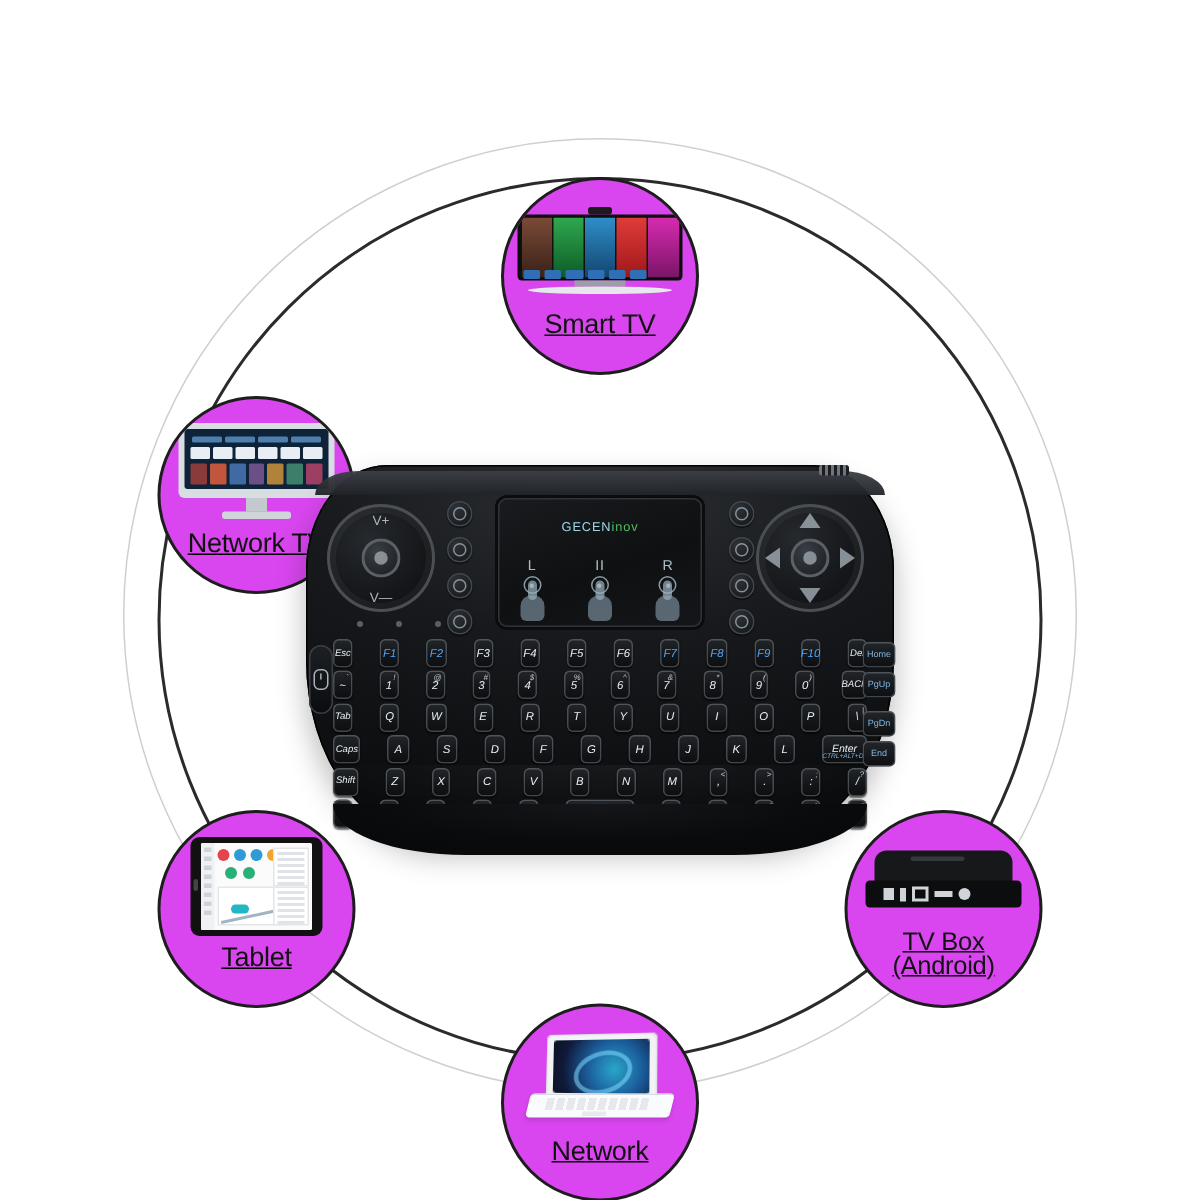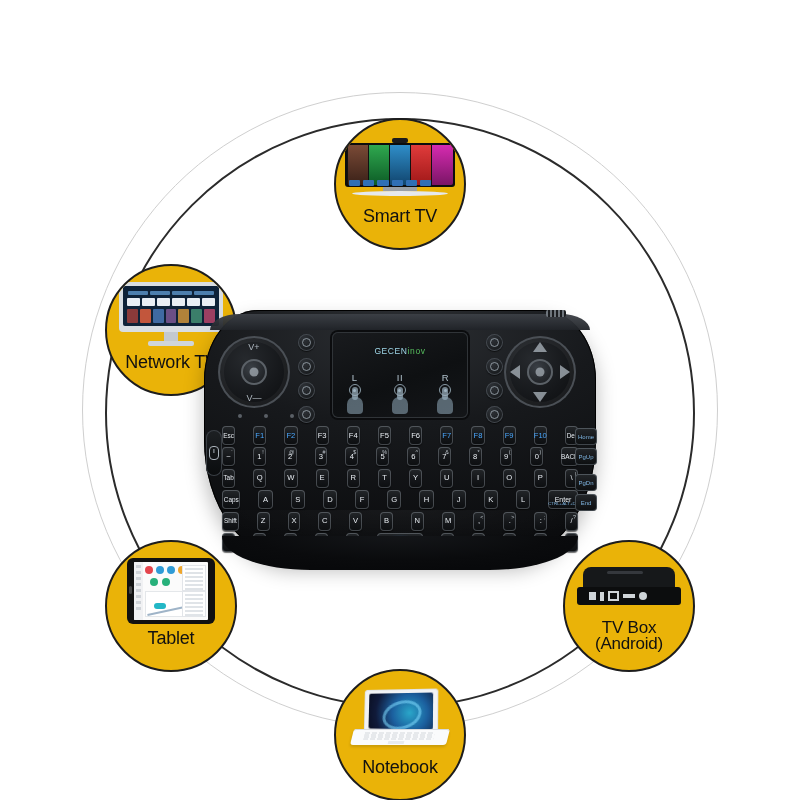--- a/index.html
+++ b/index.html
@@ -18,23 +18,24 @@
     border:1.4px solid #cfcfcf;
   }
   .ring-inner{
     left:105px;top:118px;width:590px;height:590px;
     border:2px solid #2b2b2b;
   }
 
   
   .node{
     position:absolute;width:132px;height:132px;border-radius:50%;
-    background:#eab308;border:2px solid #1d1d1d;box-sizing:border-box;
+    background:#d946ef;border:2px solid #1d1d1d;box-sizing:border-box;
     display:flex;flex-direction:column;align-items:center;justify-content:flex-start;
     overflow:hidden;
+    text-decoration:underline;
   }
   .node .art{height:74px;display:flex;align-items:center;justify-content:center;margin-top:12px;width:100%;}
   .node .cap{
     font-size:18px;color:#111;line-height:19px;text-align:center;
     letter-spacing:-0.2px;margin-top:1px;padding:0 3px;
   }
   .node.two-line .cap{font-size:17px;line-height:18px;}
 
   
   #node-smarttv  {left:334px;top:118px;}
@@ -198,21 +199,21 @@
   .a-up{left:50%;top:6px;transform:translateX(-50%);border-left:7px solid transparent;border-right:7px solid transparent;border-bottom:10px solid #aeb7bf;}
   .a-dn{left:50%;bottom:6px;transform:translateX(-50%);border-left:7px solid transparent;border-right:7px solid transparent;border-top:10px solid #aeb7bf;}
   .a-lf{top:50%;left:6px;transform:translateY(-50%);border-top:7px solid transparent;border-bottom:7px solid transparent;border-right:10px solid #aeb7bf;}
   .a-rt{top:50%;right:6px;transform:translateY(-50%);border-top:7px solid transparent;border-bottom:7px solid transparent;border-left:10px solid #aeb7bf;}
 
   .leds{position:absolute;left:34px;top:104px;width:56px;display:flex;justify-content:space-between;}
   .leds i{width:4px;height:4px;border-radius:50%;background:#6b7279;opacity:.8;}
 
   
   .keys{position:absolute;left:18px;top:116px;width:356px;}
-  .krow{display:flex;gap:18px;margin-bottom:2.4px;align-items:center;}
+  .krow{display:flex;gap:18px;margin-bottom:2.4px;align-items:center;font-style:italic;}
   .key{
     position:relative;flex:1 1 0;height:19px;border-radius:4px;
     background:linear-gradient(to bottom,#232629 0%,#141619 55%,#0c0e10 100%);
     box-shadow:0 0 0 1px rgba(190,200,210,.30) inset, 0 1px 1px rgba(0,0,0,.55);
     color:#e9eef3;font-size:7.6px;display:flex;align-items:center;justify-content:center;
     text-align:center;line-height:8px;overflow:hidden;
   }
   .key .sup{position:absolute;right:2px;top:1px;font-size:5.4px;color:#cfd7de;opacity:.9;}
   .key.sm{font-size:6.4px;}
   .key.fnblue{color:#4aa8ff;}
@@ -391,21 +392,21 @@
     <div class="art">
       <div class="nb">
         <div class="lid"></div>
         <div class="lscr"></div>
         <div class="swirl"></div>
         <div class="base"></div>
         <div class="kb"></div>
         <div class="tp"></div>
       </div>
     </div>
-    <div class="cap">Notebook</div>
+    <div class="cap">Network</div>
   </div>
 
   <div id="device">
     <div class="kb-body"></div>
     <div class="kb-lip"></div>
     <div class="antenna"></div>
 
     <div class="dial dial-left">
       <div class="tick t-up">V+</div>
       <div class="tick t-dn">V—</div>

